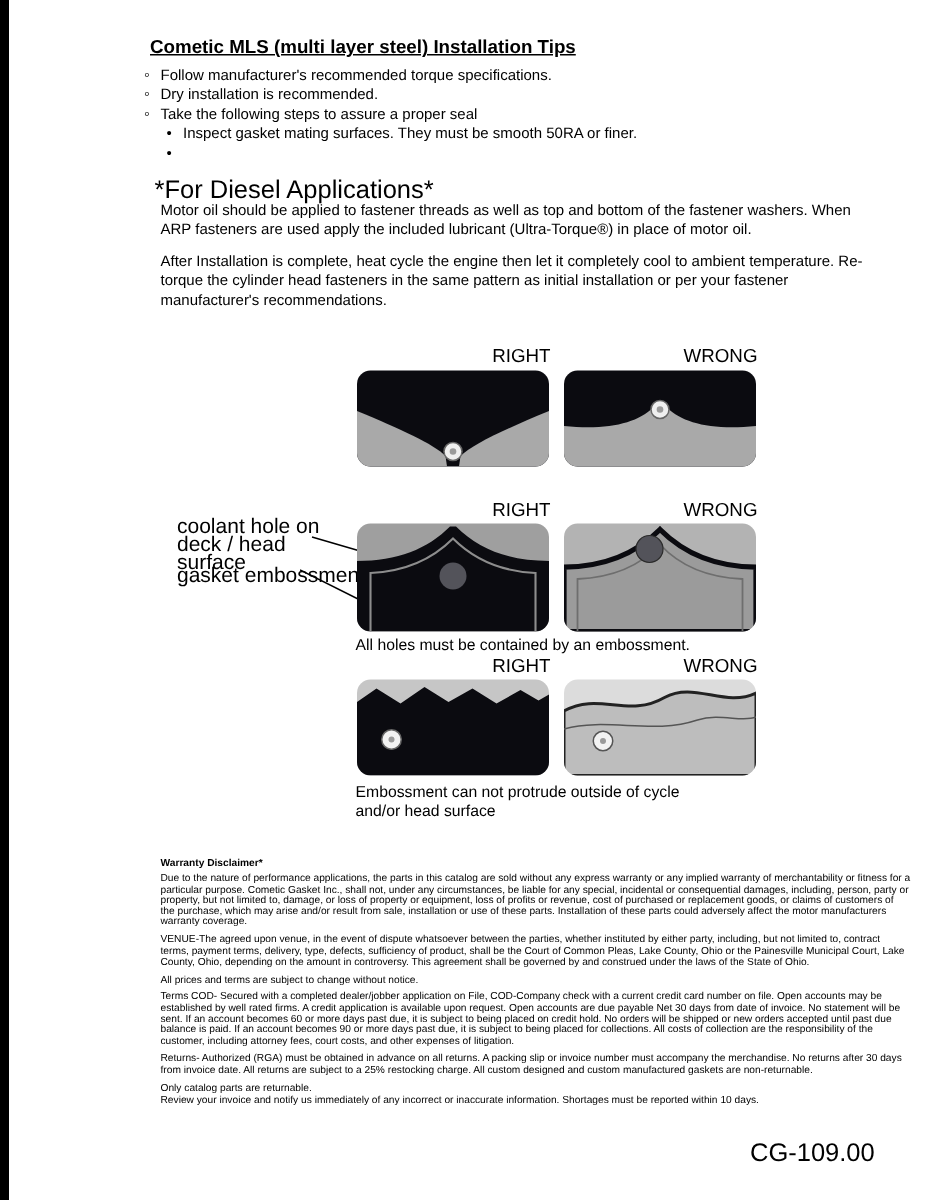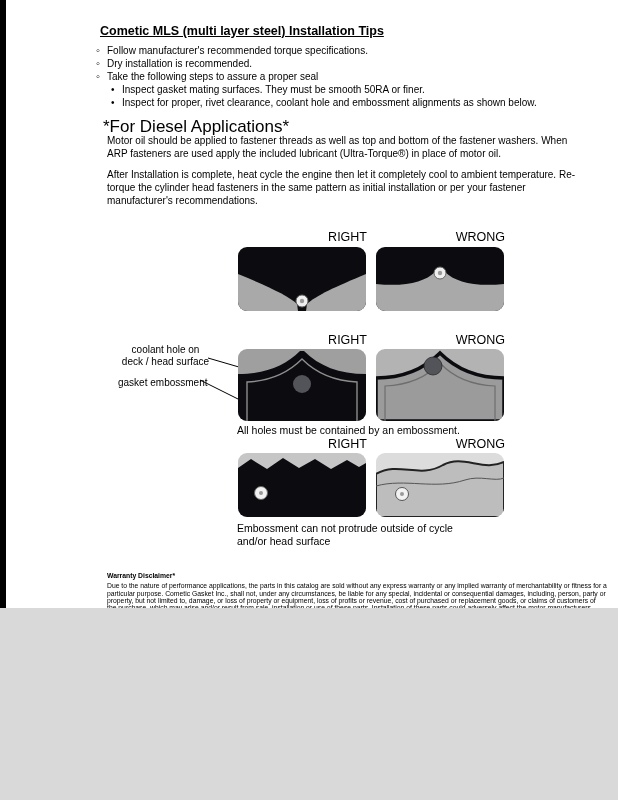--- a/index.html
+++ b/index.html
@@ -1,20 +1,20 @@
 <!DOCTYPE html>
 <html><head>
 <meta charset="utf-8">
 <style>
   * { box-sizing: border-box; }
   html, body { margin: 0; padding: 0; background: #d9d9d9; }
   .page {
     position: relative;
     width: 618px;
-    height: 608px;
+    height: 800px;
     margin: 0 auto;
     background: #ffffff;
     font-family: "Liberation Sans", "DejaVu Sans", sans-serif;
     color: #000;
     overflow: hidden;
   }
   .leftbar { position: absolute; left: 0; top: 0; width: 6px; height: 800px; background: #000; }
 
   .title {
     position: absolute; left: 100px; top: 24px;
@@ -31,21 +31,21 @@
 
   .diesel-heading { position: absolute; left: 103px; top: 117px; font-size: 17px; font-weight: normal; }
   .para { position: absolute; left: 107px; width: 470px; font-size: 10px; line-height: 12.8px; }
   .p1 { top: 135px; }
   .p2 { top: 169px; }
   .note { top: 211px; }
 
   .hdr { position: absolute; width: 130px; text-align: right; font-size: 12.5px; }
   .img { position: absolute; width: 130px; }
   .caption { position: absolute; font-size: 10.5px; line-height: 12.5px; }
-  .lbl { position: absolute; font-size: 10px; line-height: 12px; text-align: center; }
+  .lbl { position: absolute; font-size: 14px; line-height: 12px; }
   .lbl span { display: block; }
   .leader { position: absolute; pointer-events: none; }
 
   .warranty { position: absolute; left: 107px; top: 572px; width: 500px; font-size: 6.8px; line-height: 7.3px; }
   .warranty .w-head { margin: 0 0 3px 0; font-size: 6.8px; font-weight: bold; }
   .warranty p { margin: 0 0 4.5px 0; }
   .warranty p.tight { margin-bottom: 1px; }
 
   .footer { position: absolute; left: 500px; top: 759px; font-size: 17px; }
 </style>
@@ -69,21 +69,20 @@
     <div class="b-row">
       <span class="b-marker open">◦</span>
       <span>Take the following steps to assure a proper seal</span>
     </div>
     <div class="b-row sub">
       <span class="b-marker dot">•</span>
       <span>Inspect gasket mating surfaces.  They must be smooth 50RA or finer.</span>
     </div>
     <div class="b-row sub">
       <span class="b-marker dot">•</span>
-      <span>Inspect for proper, rivet clearance, coolant hole and embossment alignments as shown below.</span>
     </div>
   </div>
 
   <div class="diesel-heading">*For Diesel Applications*</div>
   <div class="para p1">Motor oil should be applied to fastener threads as well as top and bottom of the fastener washers. When ARP fasteners are used apply the included lubricant (Ultra-Torque®) in place of motor oil.</div>
   <div class="para p2">After Installation is complete, heat cycle the engine then let it completely cool to ambient temperature. Re-torque the cylinder head fasteners in the same pattern as initial installation or per your fastener manufacturer's recommendations.</div>
 
   <div class="hdr" style="left:237px;top:230px">RIGHT</div>
   <div class="hdr" style="left:375px;top:230px">WRONG</div>
 

